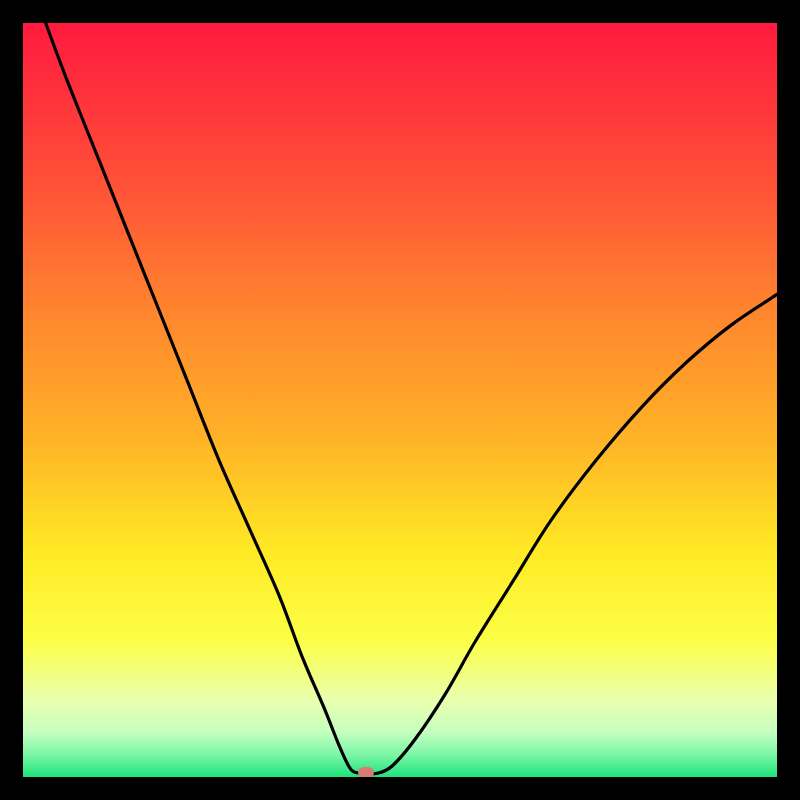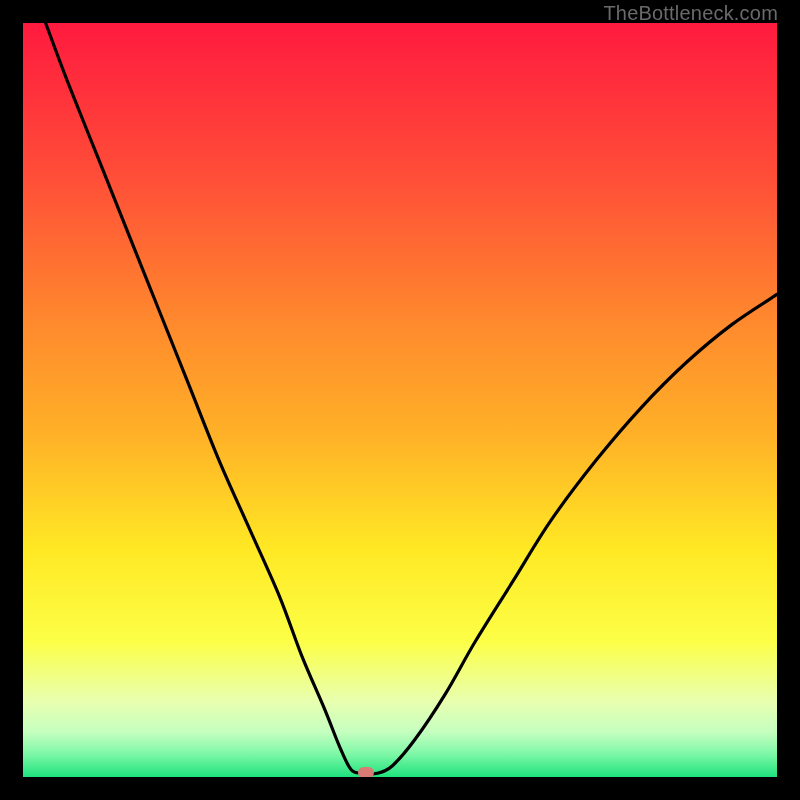--- a/index.html
+++ b/index.html
@@ -81,15 +81,14 @@
     </svg>
 
     <svg class="curve-svg" viewBox="0 0 754 754" preserveAspectRatio="none">
       <path id="curve-path" d="M 22.619999999999997,0 C 26.389999999999997,10.053333333333322 36.44333333333333,37.69999999999993 45.239999999999995,60.319999999999936 C 54.03666666666666,82.93999999999994 65.34666666666666,110.58666666666669 75.4,135.72000000000003 C 85.45333333333335,160.85333333333338 95.50666666666669,185.98666666666668 105.56000000000002,211.12 C 115.61333333333334,236.25333333333333 125.66666666666667,261.38666666666666 135.72,286.52 C 145.77333333333334,311.6533333333333 155.82666666666665,336.78666666666663 165.88,361.91999999999996 C 175.93333333333334,387.0533333333333 185.98666666666668,413.4433333333333 196.04000000000002,437.32 C 206.09333333333336,461.19666666666666 216.14666666666665,482.55999999999995 226.2,505.17999999999995 C 236.25333333333333,527.8 247.56333333333333,551.6766666666666 256.36,573.04 C 265.1566666666667,594.4033333333333 271.44,614.51 278.98,633.36 C 286.52000000000004,652.21 295.3166666666667,671.06 301.6,686.14 C 307.8833333333333,701.22 312.2816666666667,713.7866666666666 316.68,723.84 C 321.0783333333333,733.8933333333334 324.22,742.0616666666667 327.99,746.46 C 331.76,750.8583333333333 334.9016666666667,749.6016666666667 339.3,750.23 C 343.6983333333333,750.8583333333333 349.35333333333335,751.4866666666667 354.38,750.23 C 359.40666666666664,748.9733333333334 363.1766666666666,748.345 369.46,742.69 C 375.74333333333334,737.0350000000001 383.28333333333336,728.2383333333333 392.08000000000004,716.3 C 400.8766666666667,704.3616666666666 412.1866666666667,687.3966666666666 422.24000000000007,671.06 C 432.2933333333334,654.7233333333332 441.09,637.13 452.4,618.28 C 463.71,599.43 477.53333333333336,578.0666666666667 490.1,557.96 C 502.6666666666667,537.8533333333334 513.9766666666667,517.7466666666667 527.8,497.64 C 541.6233333333332,477.5333333333333 557.9599999999999,456.16999999999996 573.04,437.32 C 588.12,418.47 603.1999999999999,400.87666666666667 618.28,384.54 C 633.36,368.2033333333334 648.4399999999999,353.1233333333333 663.52,339.29999999999995 C 678.6,325.47666666666663 693.68,312.91 708.76,301.6 C 723.84,290.29 746.46,276.4666666666667 754,271.44" fill="none" stroke="#000" stroke-width="3.2" stroke-linecap="round" stroke-linejoin="round"></path>
     </svg>
 
     <div class="marker" id="marker" style="left: 335.07px; top: 744.23px;"></div>
 
   </div>
 
-  <div class="watermark">TheBottleneck.com</div>
 
 </div>
 
 </body></html>

